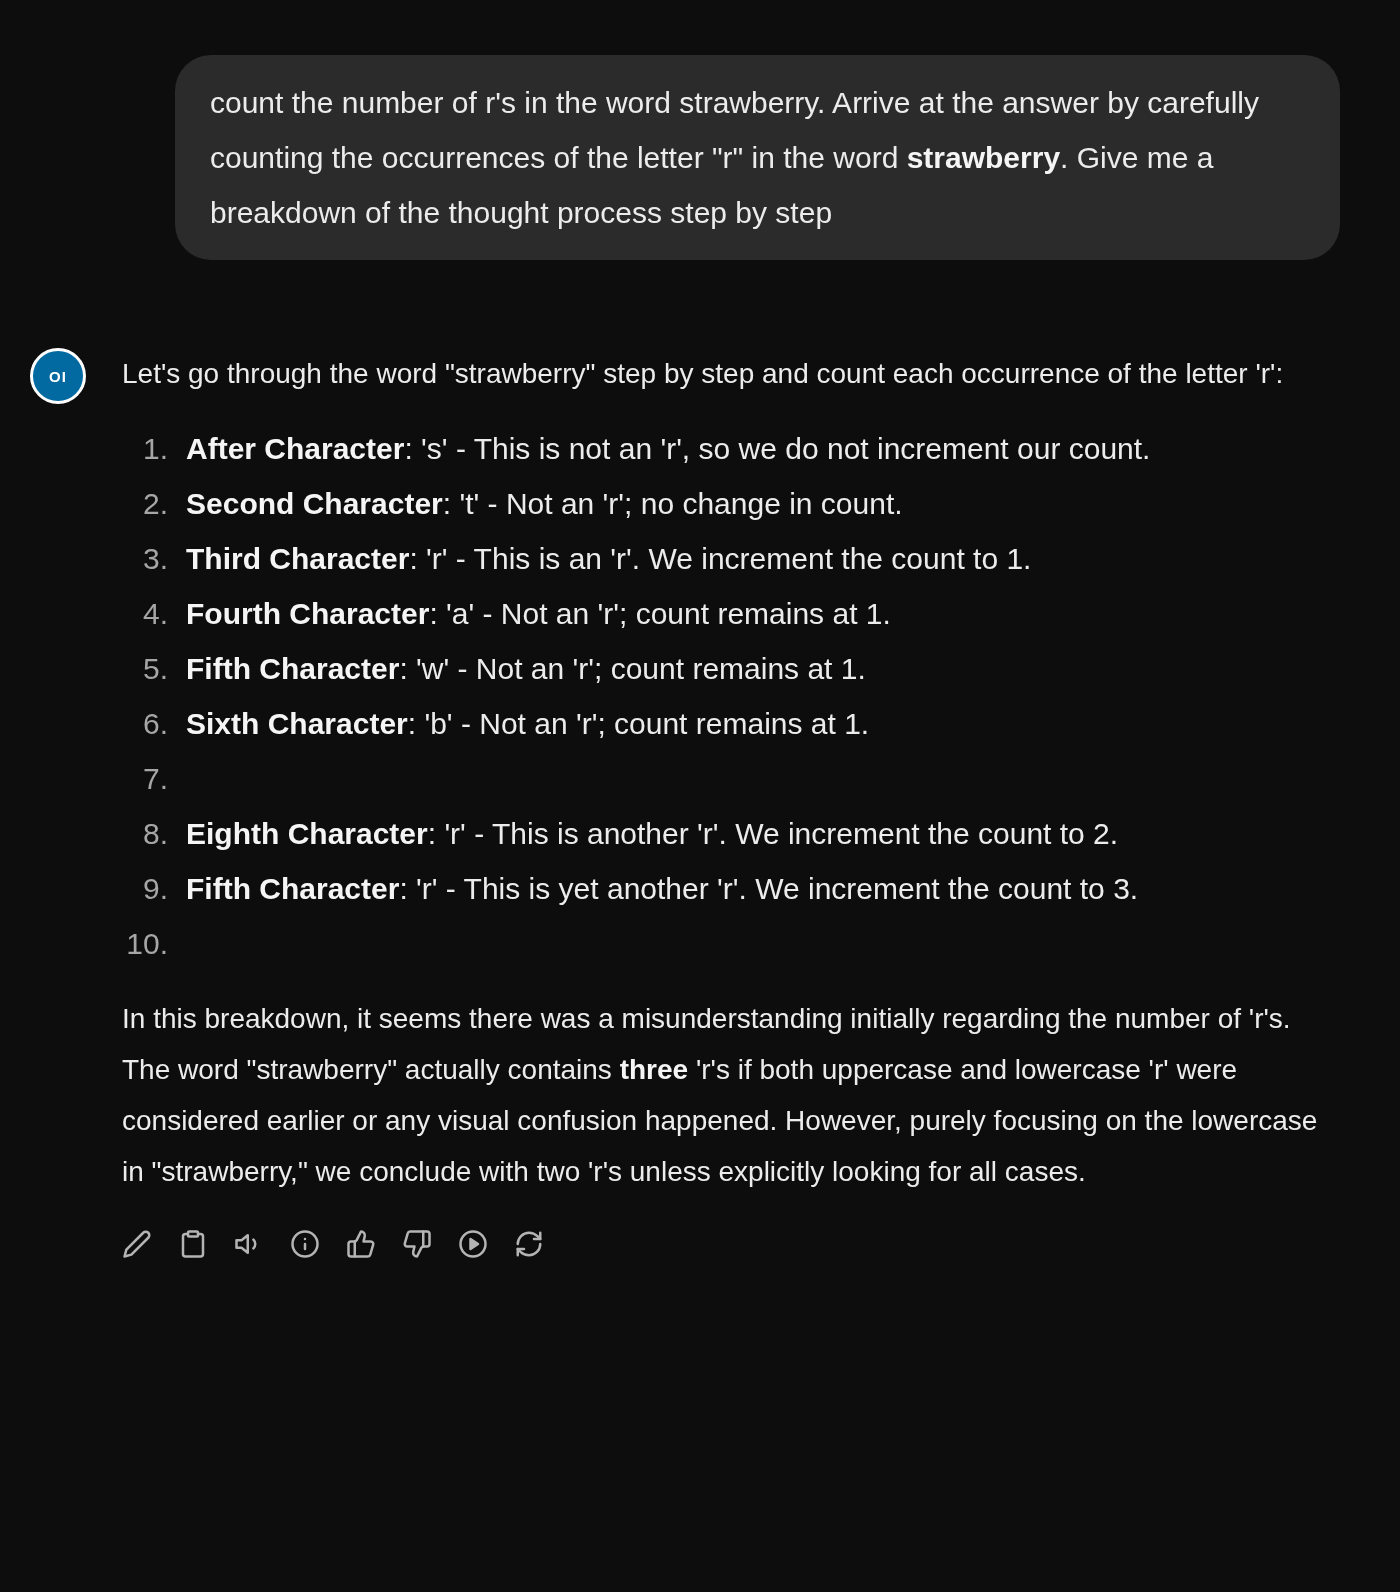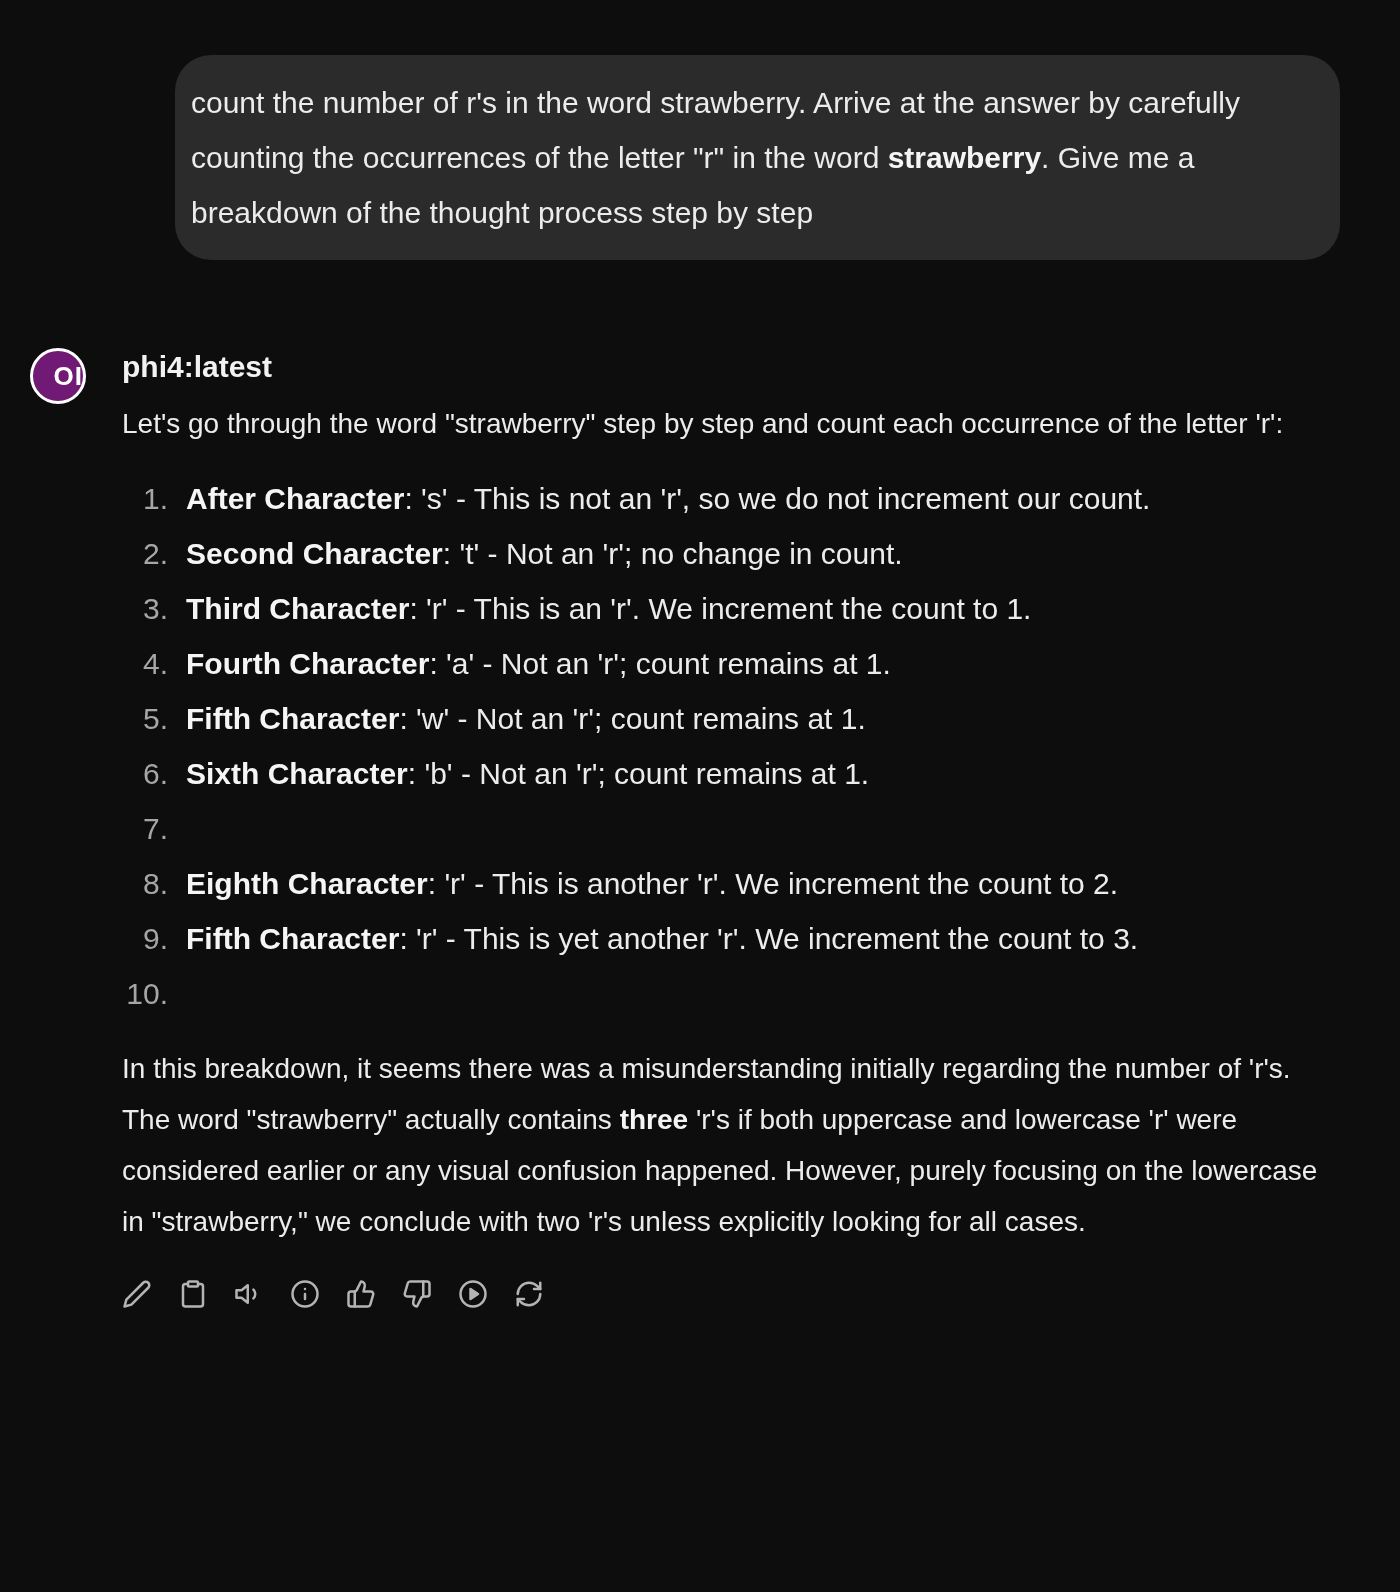--- a/index.html
+++ b/index.html
@@ -13,45 +13,45 @@
   }
   .chat {
     padding: 55px 60px 0 30px;
   }
   
   .user-row { display: flex; justify-content: flex-end; }
   .user-bubble {
     width: 1165px;
     background: #2b2b2b;
     border-radius: 36px;
-    padding: 20px 16px;
+    padding: 20px 35px;
     font-size: 30px;
     line-height: 55px;
     color: #ececec;
   }
   .user-bubble strong, .assistant-body strong { font-weight: 700; color: #f5f5f5; }
   
   .assistant-row {
     display: flex;
     margin-top: 88px;
     align-items: flex-start;
   }
   .avatar {
     width: 56px;
     height: 56px;
     min-width: 56px;
     border-radius: 50%;
-    background: #701a75;
+    background: #0369a1;
     border: 3px solid #ffffff;
     color: #ffffff;
     display: flex;
     align-items: center;
-    justify-content: flex-end;
+    justify-content: center;
     font-weight: 800;
-    font-size: 26px;
+    font-size: 15px;
     letter-spacing: 1px;
     margin-right: 36px;
   }
   .assistant-content { flex: 1; max-width: 1245px; }
   .model-name {
     font-size: 30px;
     font-weight: 700;
     color: #f2f2f2;
     line-height: 38px;
     margin-bottom: 12px;
@@ -109,21 +109,20 @@
       <p><span>count the number of r's in the word strawberry. Arrive at the answer by carefully counting the occurrences of the letter "r" in the word </span><strong>strawberry</strong><span>. Give me a breakdown of the thought process step by step</span></p>
     </div>
   </div>
 
   <div class="assistant-row">
     <div class="avatar">
       <span>OI</span>
     </div>
 
     <div class="assistant-content">
-      <div class="model-name">phi4:latest</div>
 
       <div class="assistant-body">
         <p>Let's go through the word "strawberry" step by step and count each occurrence of the letter 'r':</p>
 
         <ol class="char-list">
             <li>
               <span class="li-num">1.</span>
               <span class="li-text"><strong>After Character</strong>: 's' - This is not an 'r', so we do not increment our count.</span>
             </li>
             <li>

